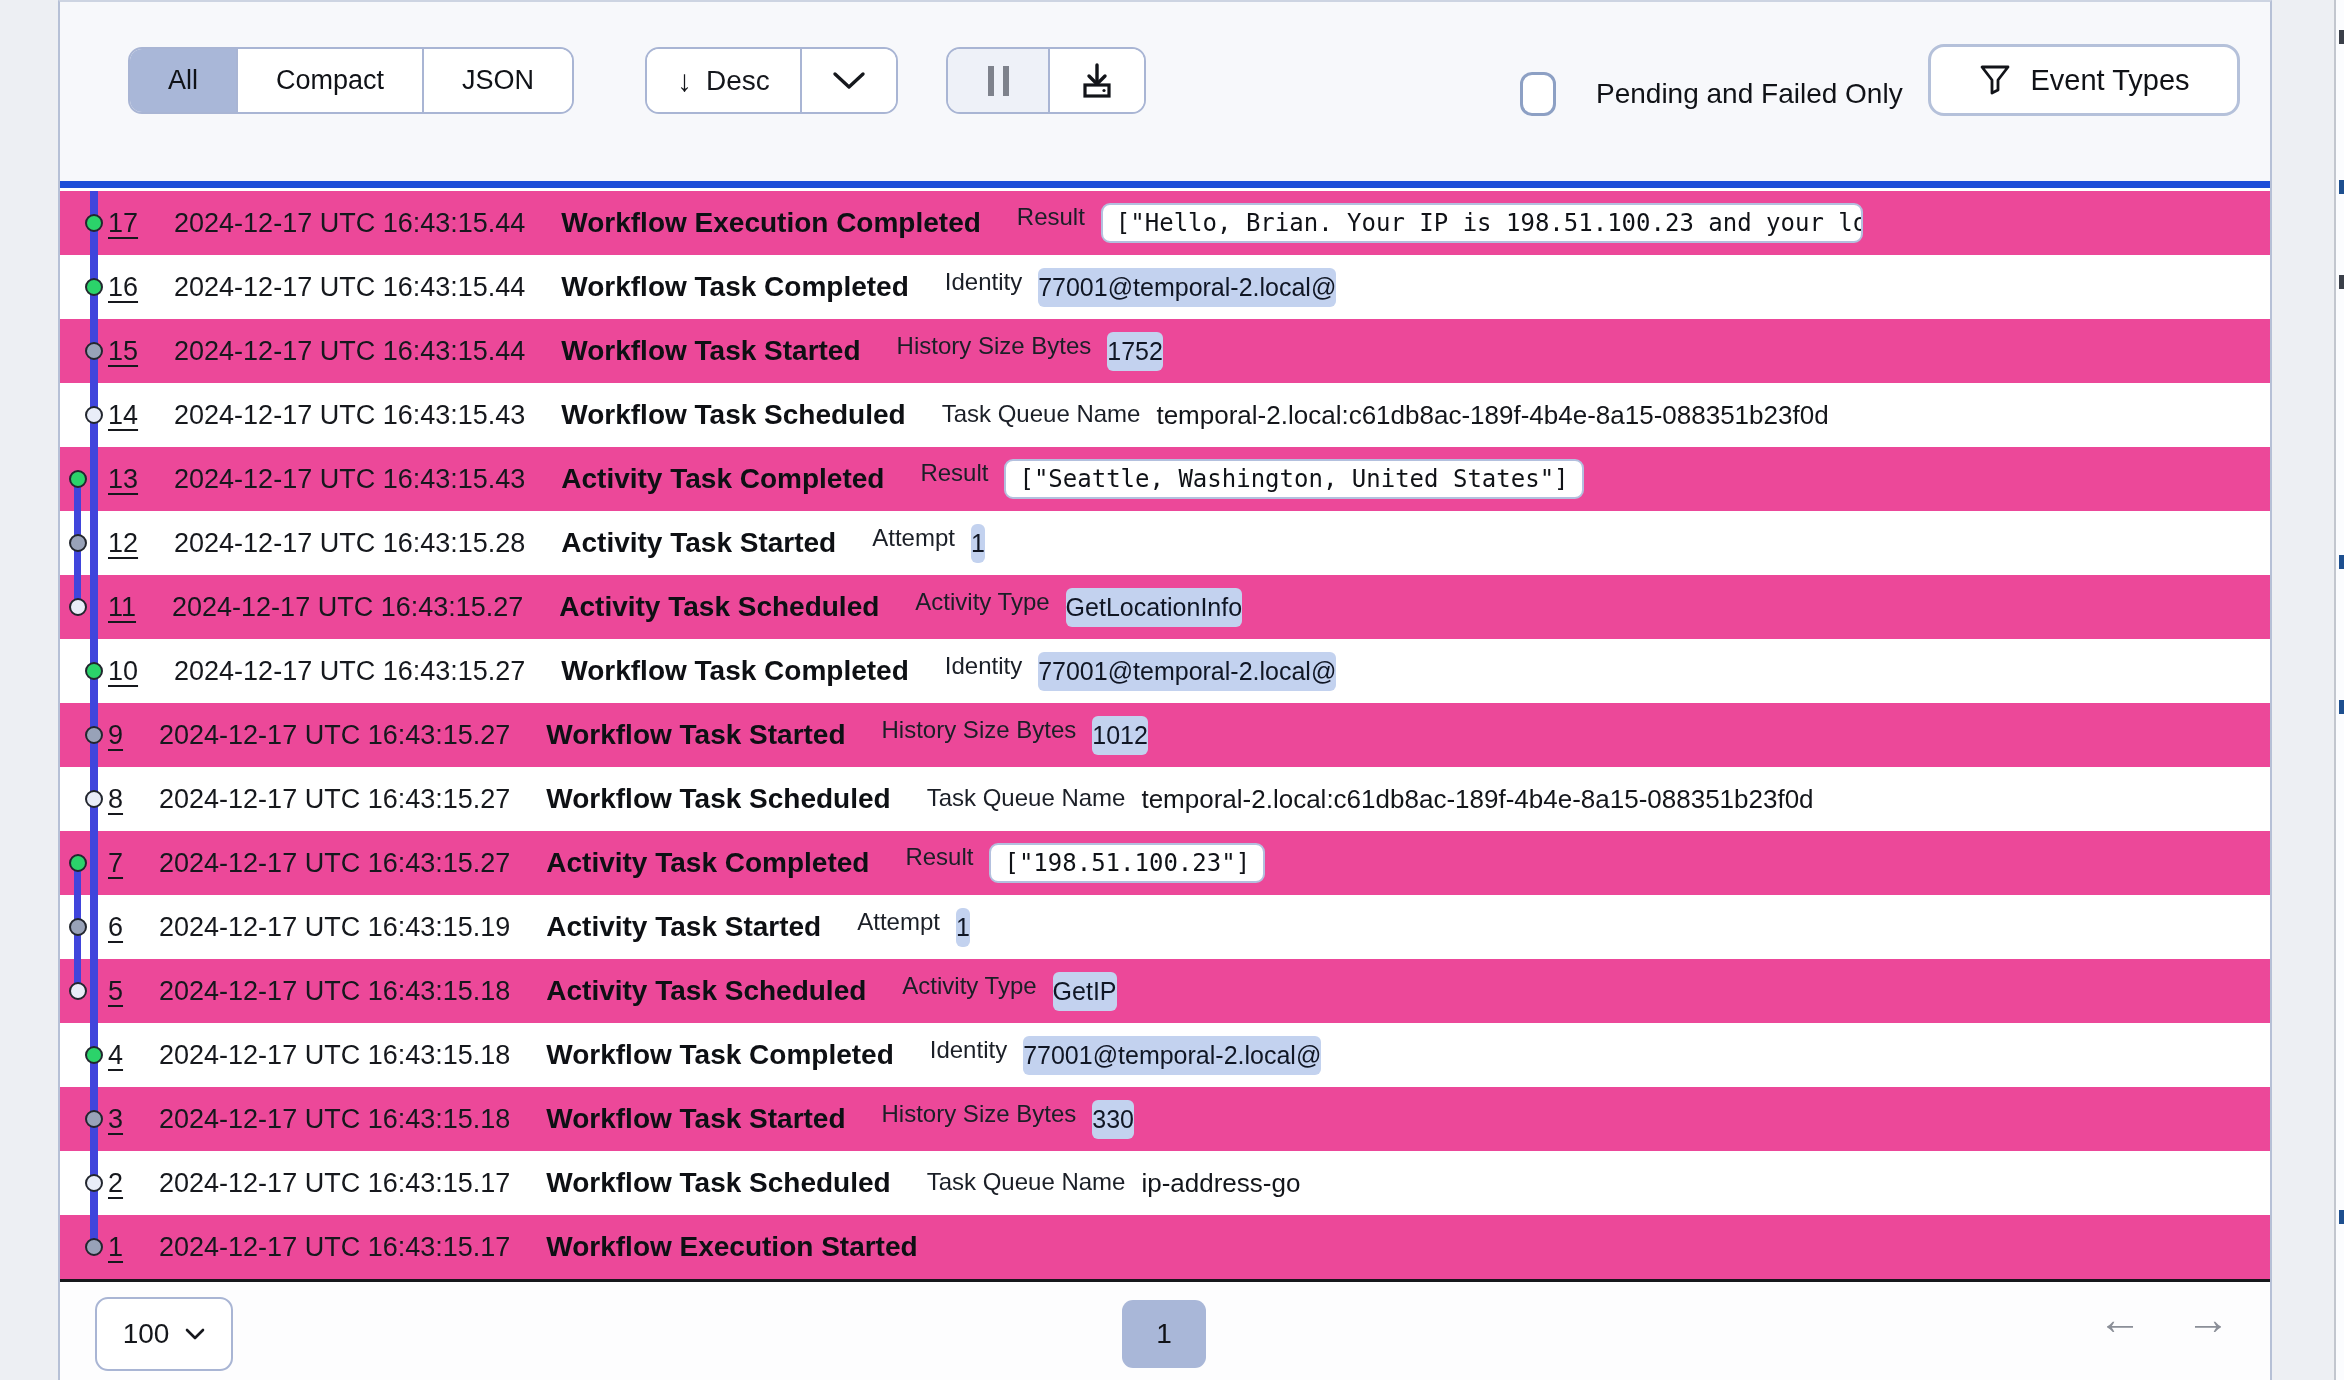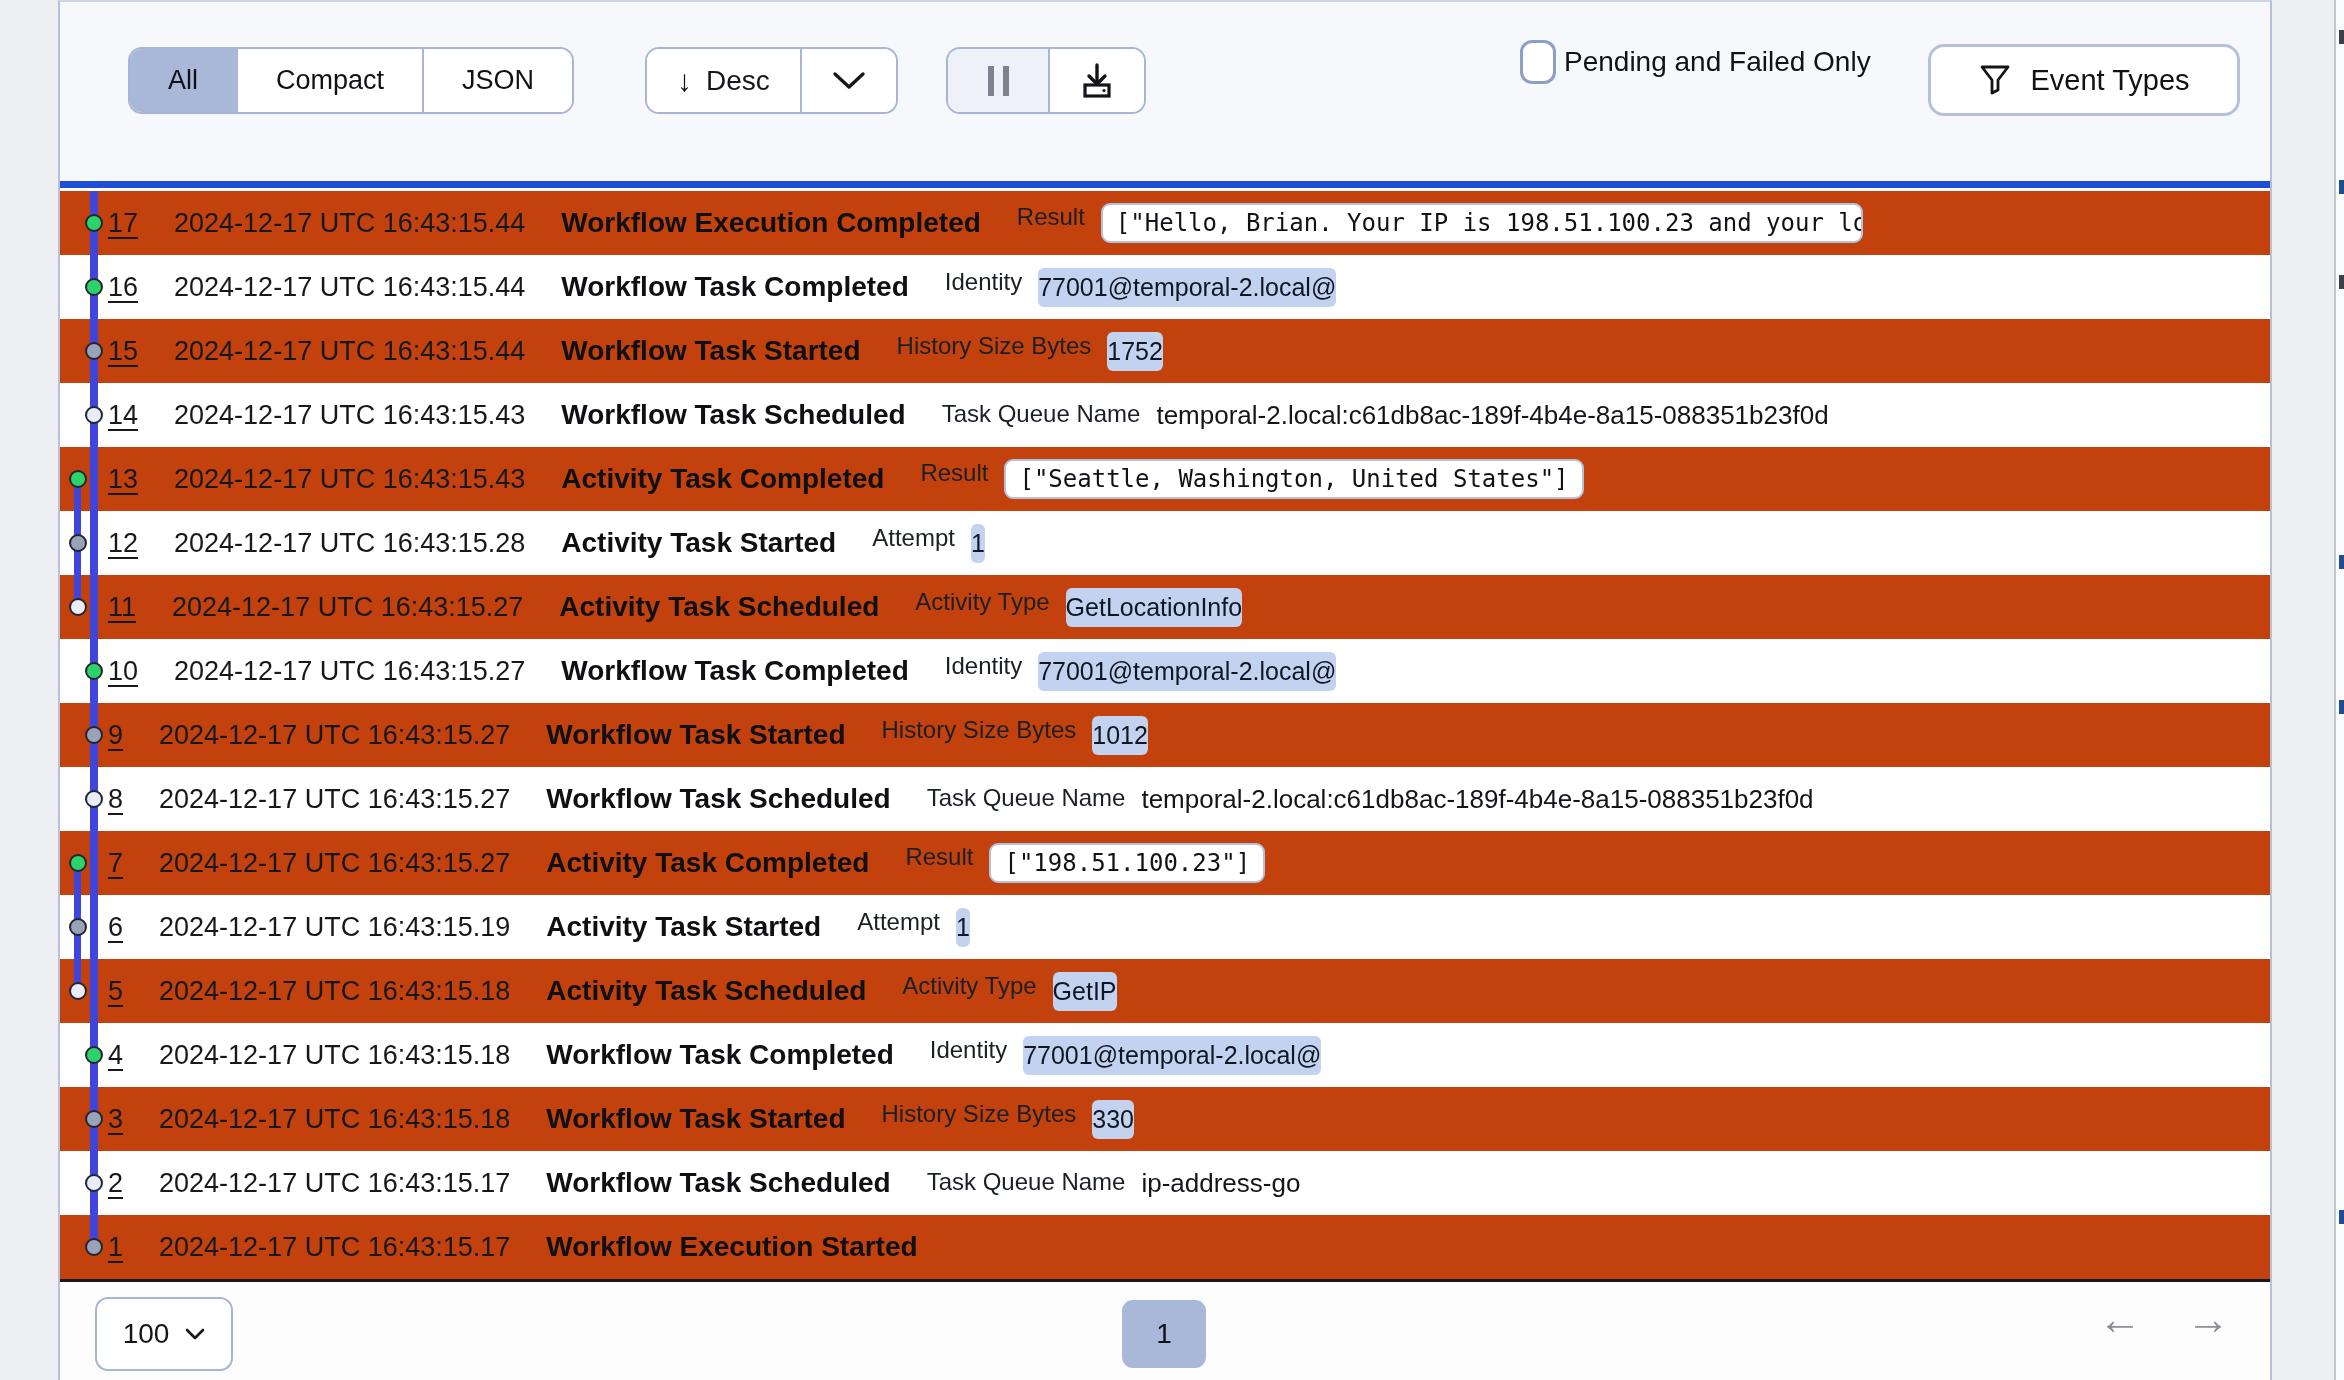--- a/index.html
+++ b/index.html
@@ -27,34 +27,34 @@
   .split-io { left:886px; }
   .split-sec { display:flex; align-items:center; justify-content:center; padding:0 26px; background:#fff; cursor:pointer; }
   .split-sec + .split-sec { border-left:2px solid #a9b5d4; }
   .desc-main { gap:14px; font-size:28px; font-weight:500; padding:0 30px; }
   .arrow-down-glyph { font-size:30px; font-weight:400; }
   .pause-sec { background:#eef1f8; width:100px; }
   .dl-sec { width:96px; }
   .pausebars { display:flex; gap:9px; }
   .pausebars i { display:block; width:6px; height:30px; background:#7e828c; }
 
-  .check-wrap { position:absolute; left:1460px; top:38px; display:flex; align-items:center; gap:8px; }
+  .check-wrap { position:absolute; left:1460px; top:70px; display:flex; align-items:center; gap:40px; }
   .checkbox { width:36px; height:44px; border:3px solid #8da0c4; border-radius:12px; background:#fff; cursor:pointer; }
   .check-label { font-size:28px; color:#101217; cursor:pointer; }
 
   .evtypes { position:absolute; left:1868px; top:42px; height:72px; width:312px;
              border:3px solid #b5c1da; border-radius:16px; background:#fff;
              display:flex; align-items:center; justify-content:center; gap:18px;
              font-size:29px; color:#101217; cursor:pointer; }
 
   
   .list { position:absolute; left:0; top:189px; width:100%; height:1088px; background:#fff; }
   .row { position:relative; height:64px; display:flex; align-items:center;
          padding-left:48px; column-gap:36px; white-space:nowrap; }
-  .row.shaded { background:#c2410c; }
+  .row.shaded { background:#ec4899; }
 
   .tl-main { position:absolute; left:30px; top:0; width:8px; height:1062px; background:#4045dc; z-index:1; }
   .tl-sec  { position:absolute; left:14px; width:7px; background:#4045dc; z-index:1; }
 
   .dot { position:absolute; top:50%; margin-top:-9px; width:18px; height:18px;
          border-radius:50%; border:2.5px solid #22262e; z-index:2; }
   .dot.main { left:25px; }
   .dot.secondary { left:9px; }
   .dot.completed { background:#2bd36a; }
   .dot.started   { background:#98a2b8; }

